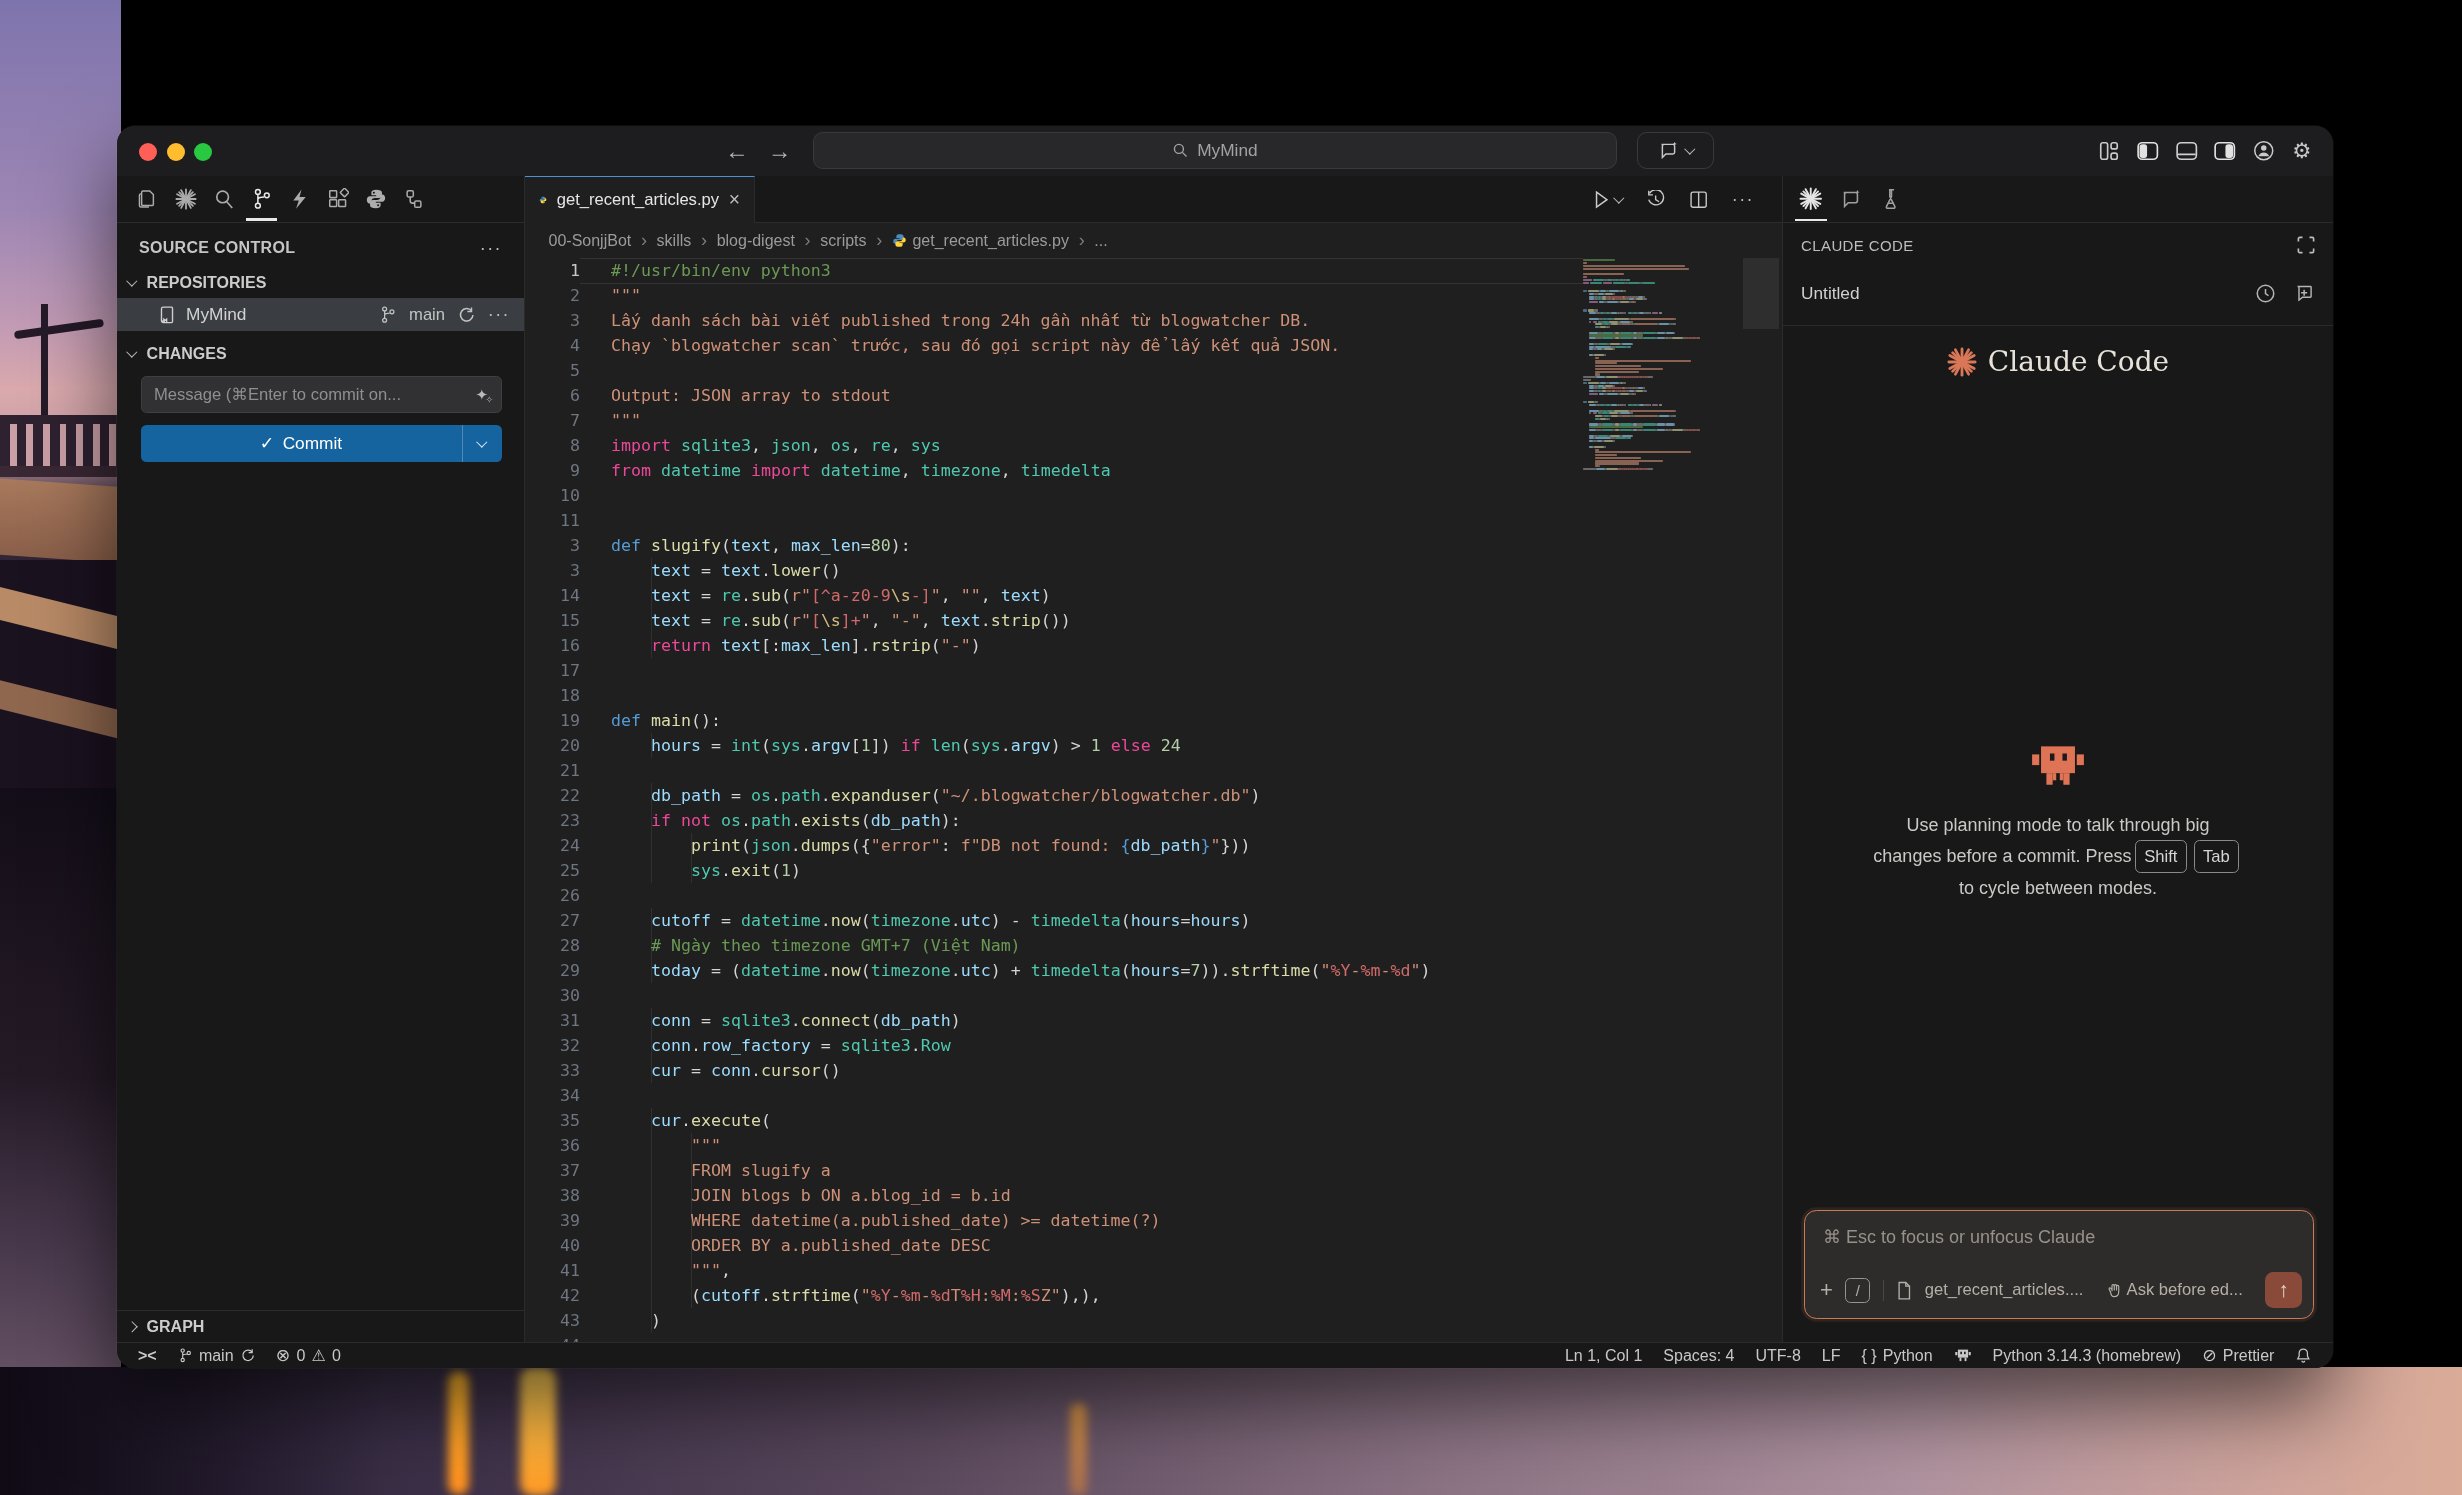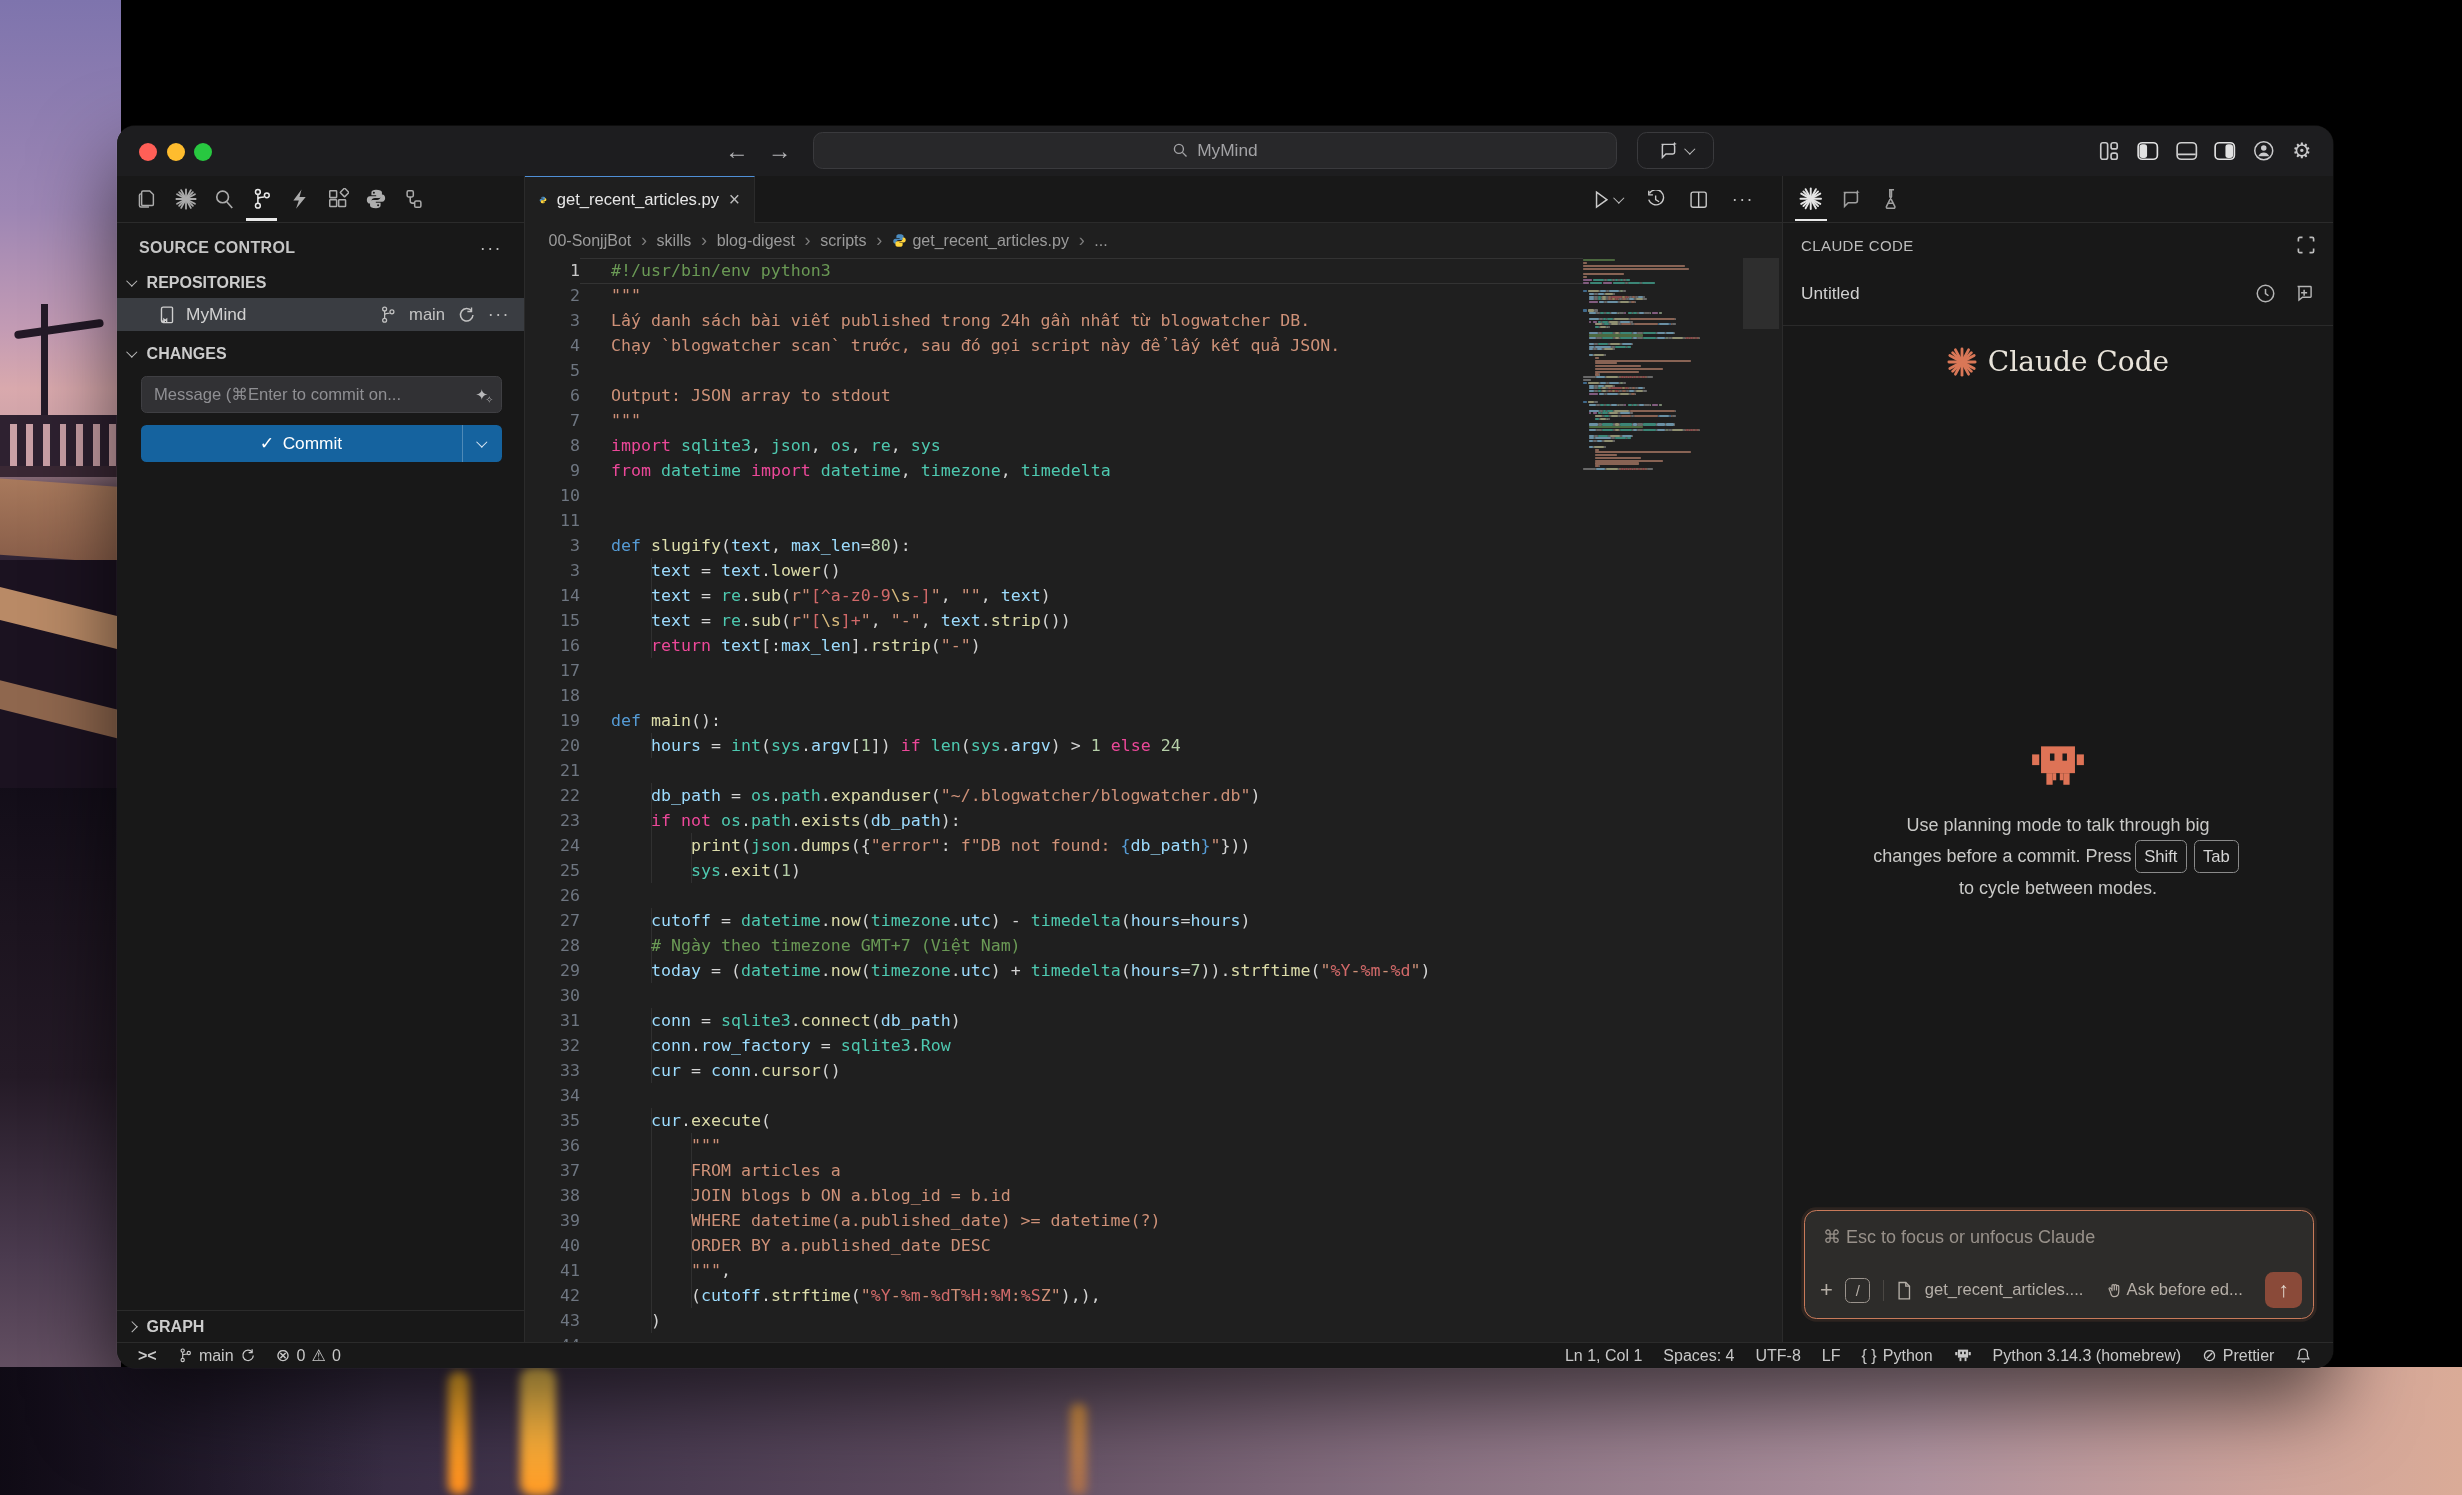--- a/index.html
+++ b/index.html
@@ -474,21 +474,21 @@
               <div class="code-line"><span class="w">    </span><span class="v">cutoff</span><span class="w"> = </span><span class="t">datetime</span><span class="w">.</span><span class="f">now</span><span class="w">(</span><span class="t">timezone</span><span class="w">.</span><span class="v">utc</span><span class="w">) - </span><span class="t">timedelta</span><span class="w">(</span><span class="v">hours</span><span class="w">=</span><span class="v">hours</span><span class="w">)</span><i class="guide" style="left: 40px;"></i></div>
               <div class="code-line"><span class="w">    </span><span class="c"># Ngày theo timezone GMT+7 (Việt Nam)</span><i class="guide" style="left: 40px;"></i></div>
               <div class="code-line"><span class="w">    </span><span class="v">today</span><span class="w"> = (</span><span class="t">datetime</span><span class="w">.</span><span class="f">now</span><span class="w">(</span><span class="t">timezone</span><span class="w">.</span><span class="v">utc</span><span class="w">) + </span><span class="t">timedelta</span><span class="w">(</span><span class="v">hours</span><span class="w">=</span><span class="n">7</span><span class="w">)).</span><span class="f">strftime</span><span class="w">(</span><span class="s">"</span><span class="r">%Y</span><span class="s">-</span><span class="r">%m</span><span class="s">-</span><span class="r">%d</span><span class="s">"</span><span class="w">)</span><i class="guide" style="left: 40px;"></i></div>
               <div class="code-line"></div>
               <div class="code-line"><span class="w">    </span><span class="v">conn</span><span class="w"> = </span><span class="t">sqlite3</span><span class="w">.</span><span class="f">connect</span><span class="w">(</span><span class="v">db_path</span><span class="w">)</span><i class="guide" style="left: 40px;"></i></div>
               <div class="code-line"><span class="w">    </span><span class="v">conn</span><span class="w">.</span><span class="v">row_factory</span><span class="w"> = </span><span class="t">sqlite3</span><span class="w">.</span><span class="t">Row</span><i class="guide" style="left: 40px;"></i></div>
               <div class="code-line"><span class="w">    </span><span class="v">cur</span><span class="w"> = </span><span class="v">conn</span><span class="w">.</span><span class="f">cursor</span><span class="w">()</span><i class="guide" style="left: 40px;"></i></div>
               <div class="code-line"></div>
               <div class="code-line"><span class="w">    </span><span class="v">cur</span><span class="w">.</span><span class="f">execute</span><span class="w">(</span><i class="guide" style="left: 40px;"></i></div>
               <div class="code-line"><span class="w">        </span><span class="s">"""</span><i class="guide" style="left: 40px;"></i><i class="guide" style="left: 80px;"></i></div>
-              <div class="code-line"><span class="w">        </span><span class="s">FROM articles a</span><i class="guide" style="left: 40px;"></i><i class="guide" style="left: 80px;"></i></div>
+              <div class="code-line"><span class="w">        </span><span class="s">FROM slugify a</span><i class="guide" style="left: 40px;"></i><i class="guide" style="left: 80px;"></i></div>
               <div class="code-line"><span class="w">        </span><span class="s">JOIN blogs b ON a.blog_id = b.id</span><i class="guide" style="left: 40px;"></i><i class="guide" style="left: 80px;"></i></div>
               <div class="code-line"><span class="w">        </span><span class="s">WHERE datetime(a.published_date) &gt;= datetime(?)</span><i class="guide" style="left: 40px;"></i><i class="guide" style="left: 80px;"></i></div>
               <div class="code-line"><span class="w">        </span><span class="s">ORDER BY a.published_date DESC</span><i class="guide" style="left: 40px;"></i><i class="guide" style="left: 80px;"></i></div>
               <div class="code-line"><span class="w">        </span><span class="s">"""</span><span class="w">,</span><i class="guide" style="left: 40px;"></i><i class="guide" style="left: 80px;"></i></div>
               <div class="code-line"><span class="w">        (</span><span class="v">cutoff</span><span class="w">.</span><span class="f">strftime</span><span class="w">(</span><span class="s">"</span><span class="r">%Y</span><span class="s">-</span><span class="r">%m</span><span class="s">-</span><span class="r">%d</span><span class="s">T</span><span class="r">%H</span><span class="s">:</span><span class="r">%M</span><span class="s">:</span><span class="r">%S</span><span class="s">Z"</span><span class="w">),),</span><i class="guide" style="left: 40px;"></i><i class="guide" style="left: 80px;"></i></div>
               <div class="code-line"><span class="w">    )</span><i class="guide" style="left: 40px;"></i></div>
             </div>
           <div class="minimap" id="minimap">
               <div class="mm-row">
                 <i style="width: 32px; background: rgb(106, 153, 85); opacity: 0.6;"></i>

